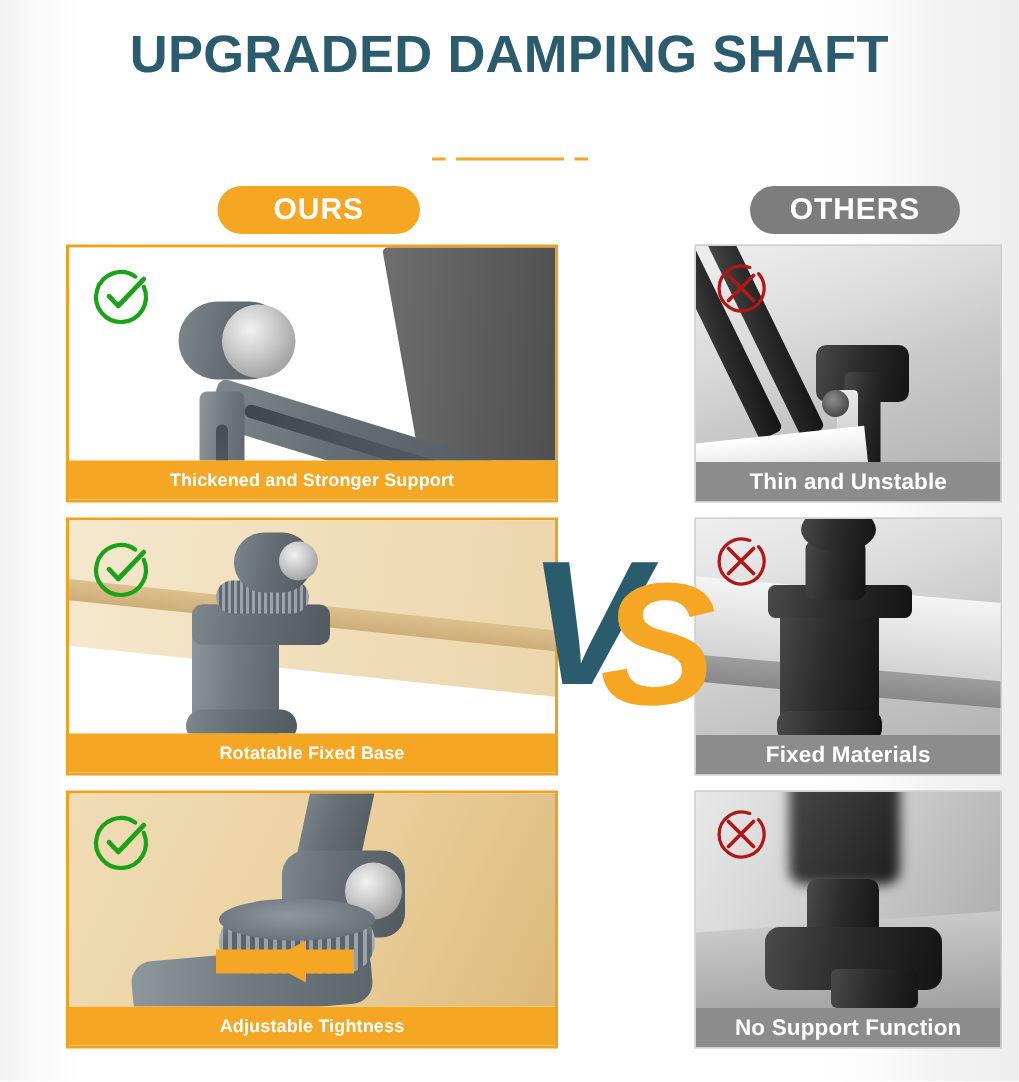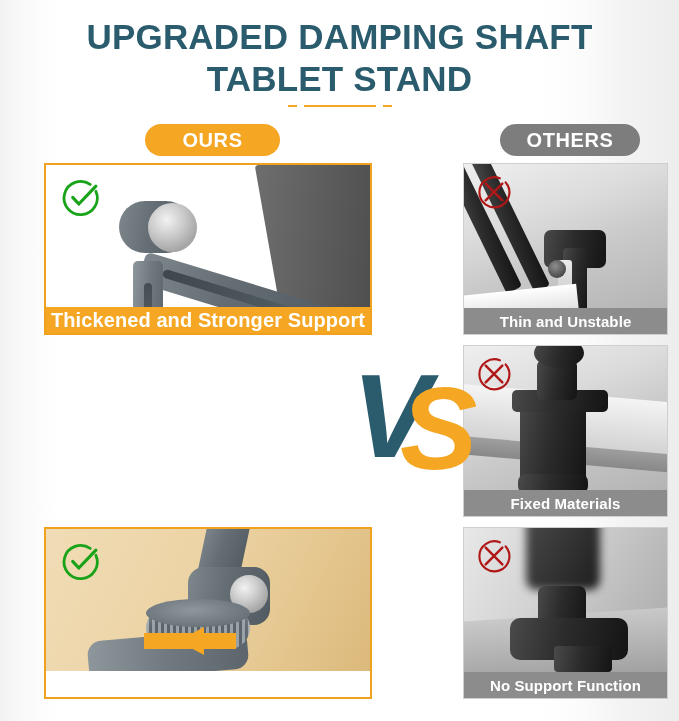--- a/index.html
+++ b/index.html
@@ -122,21 +122,21 @@
   .card-caption {
     position: absolute;
     left: 0;
     right: 0;
     bottom: 0;
     height: 26px;
     display: flex;
     align-items: center;
     justify-content: center;
     color: #ffffff;
-    font-size: 20px;
+    font-size: 12px;
     font-weight: bold;
     letter-spacing: 0.1px;
     white-space: nowrap;
   }
   .cap-ours { background: #f5a623; }
   .cap-others { background: #8c8c8c; font-size: 15px; }
 
   
   .mark {
     position: absolute;
@@ -210,21 +210,20 @@
     background: linear-gradient(92deg, #f6ead3 0%, #f1dfbc 45%, #e9d2a6 100%);
   }
 </style>
 </head>
 <body>
 
 <div id="page">
 
   <div id="title-block">
     <div class="title-line">UPGRADED DAMPING SHAFT</div>
-    <div class="title-line">TABLET STAND</div>
   </div>
 
   <div id="divider">
     <span class="dv-dash"></span>
     <span class="dv-bar"></span>
     <span class="dv-dash"></span>
   </div>
 
   <div class="badge" id="badge-others">OTHERS</div>
   <div class="badge" id="badge-ours">OURS</div>
@@ -283,20 +282,46 @@
                     background:linear-gradient(180deg,#ffffff,#dadada);transform:rotate(-6deg);"></div>
       </div>
       <svg class="mark mark-x" viewBox="0 0 48 48">
         <path d="M38 12.5 A18 18 0 1 1 31 7.6" fill="none" stroke="#b01818" stroke-width="2.6" stroke-linecap="round"></path>
         <path d="M14 14 L34 34 M34 14 L14 34" fill="none" stroke="#b01818" stroke-width="3" stroke-linecap="round"></path>
       </svg>
     </div>
     <div class="card-caption cap-others">Thin and Unstable</div>
   </div>
 
+  <div class="card card-ours row2">
+    <div class="card-photo">
+      <div class="scene bg-white">
+
+        <div style="position:absolute;left:-40px;top:-48px;width:440px;height:150px;
+                    transform:rotate(6deg);" class="wood-table"></div>
+        <div style="position:absolute;left:-40px;top:58px;width:440px;height:14px;
+                    transform:rotate(6deg);background:linear-gradient(180deg,#dcc08e,#cdae78);"></div>
+
+        <div style="position:absolute;left:82px;top:56px;width:58px;height:110px;border-radius:7px;" class="metal-mid"></div>
+        <div style="position:absolute;left:82px;top:56px;width:92px;height:27px;border-radius:7px;" class="metal-dark"></div>
+        <div style="position:absolute;left:78px;top:126px;width:74px;height:22px;border-radius:11px;" class="metal-dark"></div>
+
+        <div style="position:absolute;left:98px;top:40px;width:62px;height:22px;border-radius:11px;
+                    background:repeating-linear-gradient(90deg,#9aa4a9 0 2px,#5e686e 2px 4px);"></div>
+
+        <div style="position:absolute;left:110px;top:8px;width:52px;height:40px;border-radius:20px;" class="metal-dark"></div>
+        <div style="position:absolute;left:140px;top:14px;width:26px;height:26px;border-radius:50%;" class="steel-disc"></div>
+      </div>
+      <svg class="mark" viewBox="0 0 48 48">
+        <path d="M41 17.5 A19 19 0 1 1 34.5 9.6" fill="none" stroke="#19a319" stroke-width="3.2" stroke-linecap="round"></path>
+        <path d="M14.5 24.5 L21.5 32 L41 11.5" fill="none" stroke="#19a319" stroke-width="3.6" stroke-linecap="round" stroke-linejoin="round"></path>
+      </svg>
+    </div>
+    <div class="card-caption cap-ours">Rotatable Fixed Base</div>
+  </div>
 
   <div class="card card-others row2">
     <div class="card-photo">
       <div class="scene bg-grayphoto">
         <div style="position:absolute;left:-20px;top:48px;width:260px;height:58px;
                     transform:rotate(5deg);background:linear-gradient(180deg,#f4f4f4,#cfcfcf);"></div>
         <div style="position:absolute;left:-20px;top:100px;width:260px;height:18px;
                     transform:rotate(5deg);background:linear-gradient(180deg,#9e9e9e,#888888);"></div>
 
         <div style="position:absolute;left:56px;top:48px;width:66px;height:98px;border-radius:5px;" class="metal-black"></div>
@@ -336,20 +361,21 @@
         <div style="position:absolute;left:98px;top:104px;width:92px;height:16px;background:#f5a623;"></div>
         <div style="position:absolute;left:132px;top:98px;width:0;height:0;
                     border-top:14px solid transparent;border-bottom:14px solid transparent;
                     border-right:26px solid #f5a623;"></div>
       </div>
       <svg class="mark" viewBox="0 0 48 48">
         <path d="M41 17.5 A19 19 0 1 1 34.5 9.6" fill="none" stroke="#19a319" stroke-width="3.2" stroke-linecap="round"></path>
         <path d="M14.5 24.5 L21.5 32 L41 11.5" fill="none" stroke="#19a319" stroke-width="3.6" stroke-linecap="round" stroke-linejoin="round"></path>
       </svg>
     </div>
+    <div class="card-caption cap-ours">Adjustable Tightness</div>
   </div>
 
   <div class="card card-others row3">
     <div class="card-photo">
       <div class="scene bg-gray-blur">
         <div style="position:absolute;left:-10px;top:86px;width:240px;height:70px;
                     transform:rotate(-4deg);background:linear-gradient(180deg,#c9c9c9,#9d9d9d);"></div>
 
         <div style="position:absolute;left:62px;top:-30px;width:74px;height:92px;border-radius:10px;
                     background:linear-gradient(120deg,#4d4d4d,#1e1e1e);filter:blur(4px);"></div>

